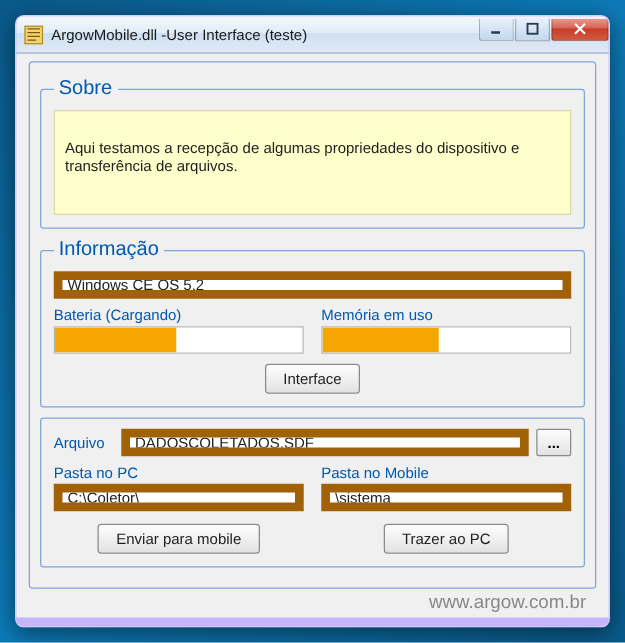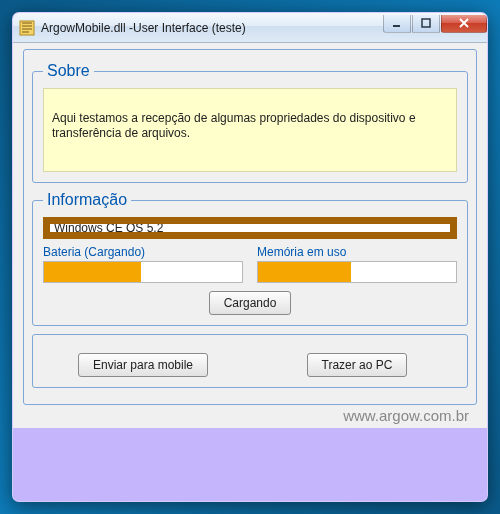--- a/index.html
+++ b/index.html
@@ -90,25 +90,40 @@
             </div>
           </div>
           <div class="col">
             <span class="label">Memória em uso</span>
             <div class="progress">
               <div class="progress-fill" id="memory-fill" style="width: 47%;"></div>
             </div>
           </div>
         </div>
         <div class="center">
-          <button class="btn">Cargando</button>
+          <button class="btn">Interface</button>
         </div>
       </fieldset>
 
       <fieldset>
+        <div class="file-row">
+          <span class="label">Arquivo</span>
+          <input class="textinput" style="flex: 1 1 0%;" value="DADOSCOLETADOS.SDF">
+          <div class="browse">...</div>
+        </div>
+        <div class="row">
+          <div class="col">
+            <span class="label">Pasta no PC</span>
+            <input class="textinput" value="C:\Coletor\" style="">
+          </div>
+          <div class="col">
+            <span class="label">Pasta no Mobile</span>
+            <input class="textinput" value="\sistema" style="">
+          </div>
+        </div>
         <div class="buttons-row">
           <div class="col">
             <button class="btn">Enviar para mobile</button>
           </div>
           <div class="col">
             <button class="btn">Trazer ao PC</button>
           </div>
         </div>
       </fieldset>
 

